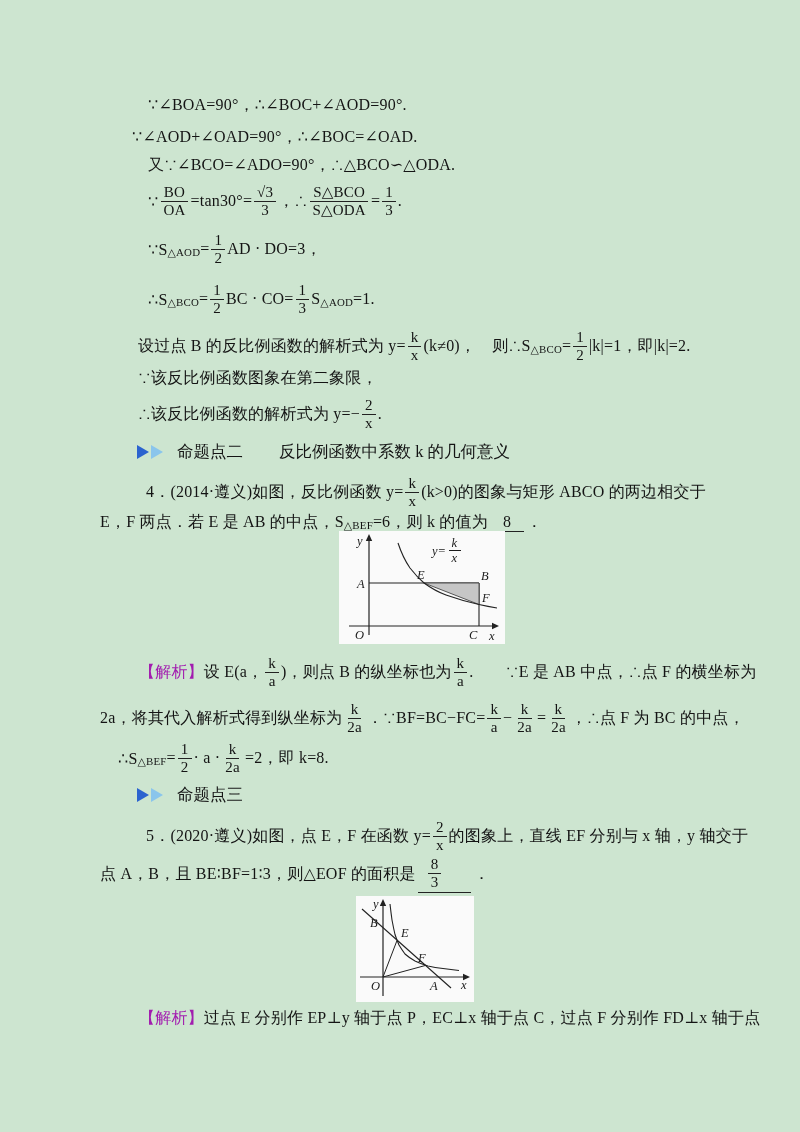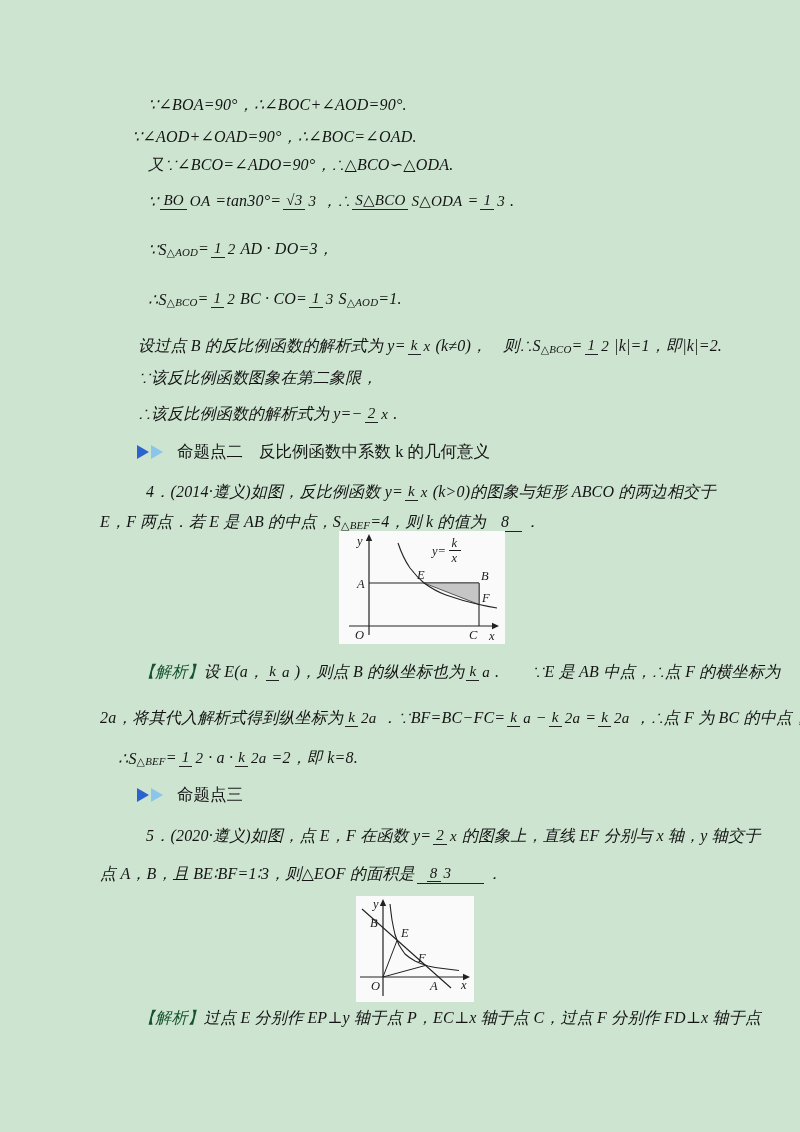--- a/index.html
+++ b/index.html
@@ -4,36 +4,36 @@
 <style>
   html,body{margin:0;padding:0;}
   body{
     width:800px;height:1132px;position:relative;overflow:hidden;
     background:#cde5d0;
     font-family:"Liberation Serif","DejaVu Serif",serif;
     color:#141414;font-size:16px;
   }
   .line{
     position:absolute;display:flex;align-items:center;
-    white-space:nowrap;letter-spacing:0.2px;font-style:italic;
+    white-space:nowrap;letter-spacing:0.2px;
   }
   .frac{
-    display:inline-flex;align-items:center;
+    display:inline-flex;flex-direction:column;align-items:center;
     line-height:1.12;font-size:0.94em;margin:0 2px;text-align:center;
   }
   .frac .num{padding:0 3px;border-bottom:1px solid #222;}
   .frac .den{padding:0 3px;}
   .sub{font-size:0.68em;position:relative;top:0.28em;}
-  .blue{color:#14532d;}
+  .blue{color:#a21caf;}
   .heading{position:absolute;display:flex;align-items:center;font-size:16.5px;}
   .arrow-pair{display:inline-flex;align-items:center;margin-right:14px;}
   .tri{width:0;height:0;border-style:solid;border-width:7px 0 7px 12px;
        border-color:transparent transparent transparent #2b63cf;}
   .tri.light{border-left-color:#8ac5ec;margin-left:2px;}
-  .h-label{margin-right:16px;}
+  .h-label{margin-right:36px;}
   .ans{border-bottom:1px solid #222;padding:0 13px;margin:0 2px;}
   .ansfrac{border-bottom:1px solid #222;padding:0 28px 1px 8px;margin:0 2px;}
   .figure{position:absolute;}
   svg text{font-family:"Liberation Serif","DejaVu Serif",serif;font-style:italic;font-size:12.5px;fill:#1a1a1a;}
 </style>
 </head>
 <body>
 
 <div class="line" style="left:148px;top:95px">
   <span>∵∠BOA=90°，∴∠BOC+∠AOD=90°.</span>
@@ -140,21 +140,21 @@
   <span>4．(2014·遵义)如图，反比例函数 y=</span>
   <span class="frac">
     <span class="num">k</span>
     <span class="den">x</span>
   </span>
   <span>(k&gt;0)的图象与矩形 ABCO 的两边相交于</span>
 </div>
 <div class="line" style="left:100px;top:512px">
   <span>E，F 两点．若 E 是 AB 的中点，S</span>
     <span class="sub">△BEF</span>
-  <span>=4，则 k 的值为</span>
+  <span>=6，则 k 的值为</span>
   <span class="ans">8</span>
   <span>．</span>
 </div>
 
 <div class="figure" style="left:339px;top:531px">
   <svg width="166" height="113" viewBox="0 0 166 113">
     <rect x="0" y="0" width="166" height="113" fill="#fafafa"></rect>
 
     <line x1="30" y1="104" x2="30" y2="7" stroke="#222" stroke-width="1.2"></line>
     <polygon points="30,3 26.8,10 33.2,10" fill="#222"></polygon>

